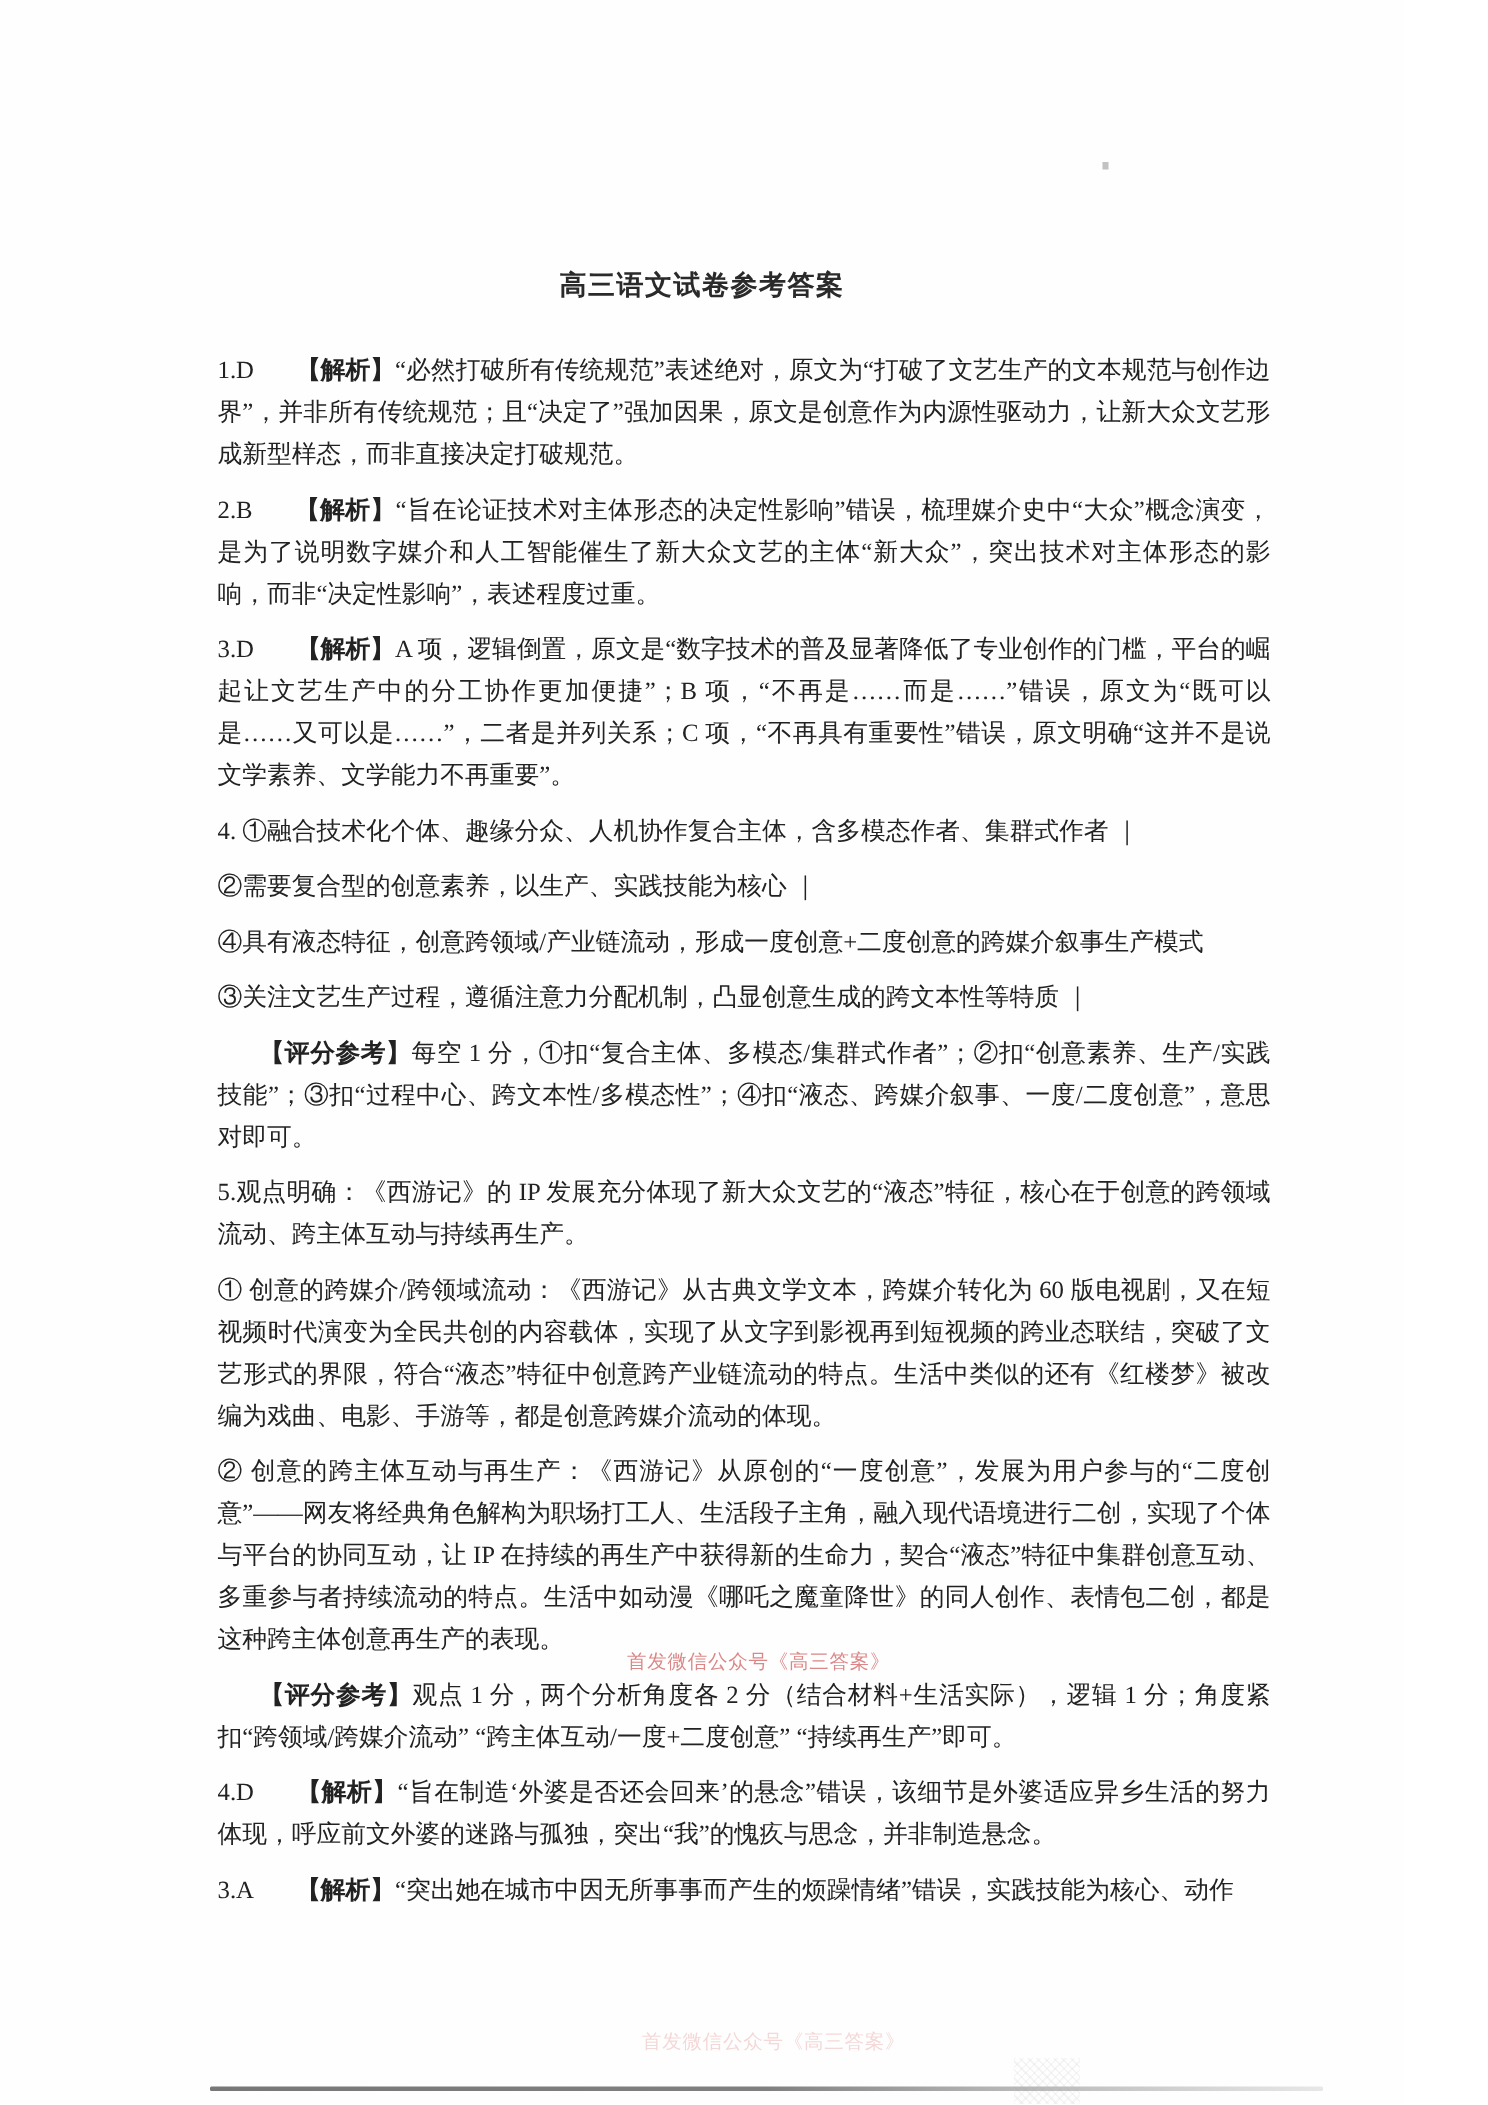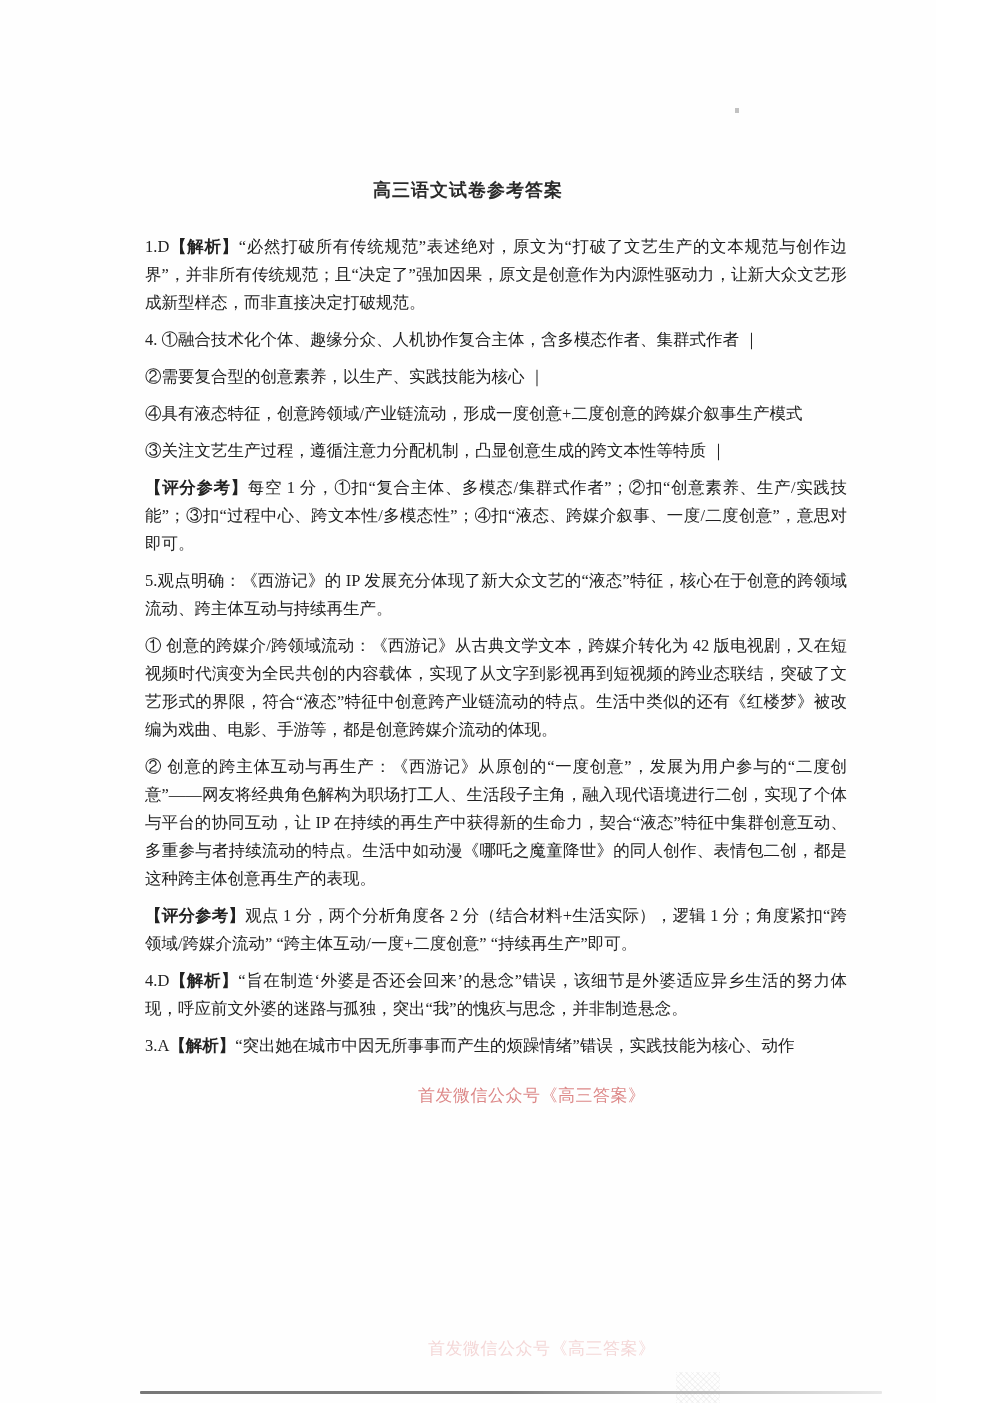--- a/index.html
+++ b/index.html
@@ -33,27 +33,29 @@
     width: 702px;
     font-size: 16.5px;
     line-height: 28px;
     text-align: justify;
   }
   .para {
     margin: 0 0 9px 0;
   }
   .para .lbl {
     font-weight: bold;
+    margin-left: 28px;
   }
   .wm {
     position: absolute;
-    font-size: 17px;
+    font-size: 13px;
     letter-spacing: 0.5px;
     white-space: nowrap;
     pointer-events: none;
+    margin-top: 15px;
   }
   .wm-mid {
     left: 418px;
     top: 1084px;
     color: #d97b7b;
     opacity: 0.9;
   }
   .wm-bottom {
     left: 428px;
     top: 1337px;
@@ -95,35 +97,37 @@
 
 <div class="page">
 
   <div class="scan-dot"></div>
 
   <h1 class="doc-title">高三语文试卷参考答案</h1>
 
   <div class="content">
     <p class="para"><span>1.D</span><b class="lbl">【解析】</b><span>“必然打破所有传统规范”表述绝对，原文为“打破了文艺生产的文本规范与创作边界”，并非所有传统规范；且“决定了”强加因果，原文是创意作为内源性驱动力，让新大众文艺形成新型样态，而非直接决定打破规范。</span></p>
 
+    <p class="para"><span>2.B</span><b class="lbl">【解析】</b><span>“旨在论证技术对主体形态的决定性影响”错误，梳理媒介史中“大众”概念演变，是为了说明数字媒介和人工智能催生了新大众文艺的主体“新大众”，突出技术对主体形态的影响，而非“决定性影响”，表述程度过重。</span></p>
 
+    <p class="para"><span>3.D</span><b class="lbl">【解析】</b><span>A 项，逻辑倒置，原文是“数字技术的普及显著降低了专业创作的门槛，平台的崛起让文艺生产中的分工协作更加便捷”；B 项，“不再是……而是……”错误，原文为“既可以是……又可以是……”，二者是并列关系；C 项，“不再具有重要性”错误，原文明确“这并不是说文学素养、文学能力不再重要”。</span></p>
 
     <p class="para"><span>4. ①融合技术化个体、趣缘分众、人机协作复合主体，含多模态作者、集群式作者 ｜</span></p>
 
     <p class="para"><span>②需要复合型的创意素养，以生产、实践技能为核心 ｜</span></p>
 
     <p class="para"><span>④具有液态特征，创意跨领域/产业链流动，形成一度创意+二度创意的跨媒介叙事生产模式</span></p>
 
     <p class="para"><span>③关注文艺生产过程，遵循注意力分配机制，凸显创意生成的跨文本性等特质 ｜</span></p>
 
     <p class="para"><b class="lbl">【评分参考】</b><span>每空 1 分，①扣“复合主体、多模态/集群式作者”；②扣“创意素养、生产/实践技能”；③扣“过程中心、跨文本性/多模态性”；④扣“液态、跨媒介叙事、一度/二度创意”，意思对即可。</span></p>
 
     <p class="para"><span>5.观点明确：《西游记》的 IP 发展充分体现了新大众文艺的“液态”特征，核心在于创意的跨领域流动、跨主体互动与持续再生产。</span></p>
 
-    <p class="para"><span>① 创意的跨媒介/跨领域流动：《西游记》从古典文学文本，跨媒介转化为 42 版电视剧，又在短视频时代演变为全民共创的内容载体，实现了从文字到影视再到短视频的跨业态联结，突破了文艺形式的界限，符合“液态”特征中创意跨产业链流动的特点。生活中类似的还有《红楼梦》被改编为戏曲、电影、手游等，都是创意跨媒介流动的体现。</span></p>
+    <p class="para"><span>① 创意的跨媒介/跨领域流动：《西游记》从古典文学文本，跨媒介转化为 60 版电视剧，又在短视频时代演变为全民共创的内容载体，实现了从文字到影视再到短视频的跨业态联结，突破了文艺形式的界限，符合“液态”特征中创意跨产业链流动的特点。生活中类似的还有《红楼梦》被改编为戏曲、电影、手游等，都是创意跨媒介流动的体现。</span></p>
 
     <p class="para"><span>② 创意的跨主体互动与再生产：《西游记》从原创的“一度创意”，发展为用户参与的“二度创意”——网友将经典角色解构为职场打工人、生活段子主角，融入现代语境进行二创，实现了个体与平台的协同互动，让 IP 在持续的再生产中获得新的生命力，契合“液态”特征中集群创意互动、多重参与者持续流动的特点。生活中如动漫《哪吒之魔童降世》的同人创作、表情包二创，都是这种跨主体创意再生产的表现。</span></p>
 
     <p class="para"><b class="lbl">【评分参考】</b><span>观点 1 分，两个分析角度各 2 分（结合材料+生活实际），逻辑 1 分；角度紧扣“跨领域/跨媒介流动” “跨主体互动/一度+二度创意” “持续再生产”即可。</span></p>
 
     <p class="para"><span>4.D</span><b class="lbl">【解析】</b><span>“旨在制造‘外婆是否还会回来’的悬念”错误，该细节是外婆适应异乡生活的努力体现，呼应前文外婆的迷路与孤独，突出“我”的愧疚与思念，并非制造悬念。</span></p>
 
     <p class="para"><span>3.A</span><b class="lbl">【解析】</b><span>“突出她在城市中因无所事事而产生的烦躁情绪”错误，实践技能为核心、动作</span></p>
   </div>
 

